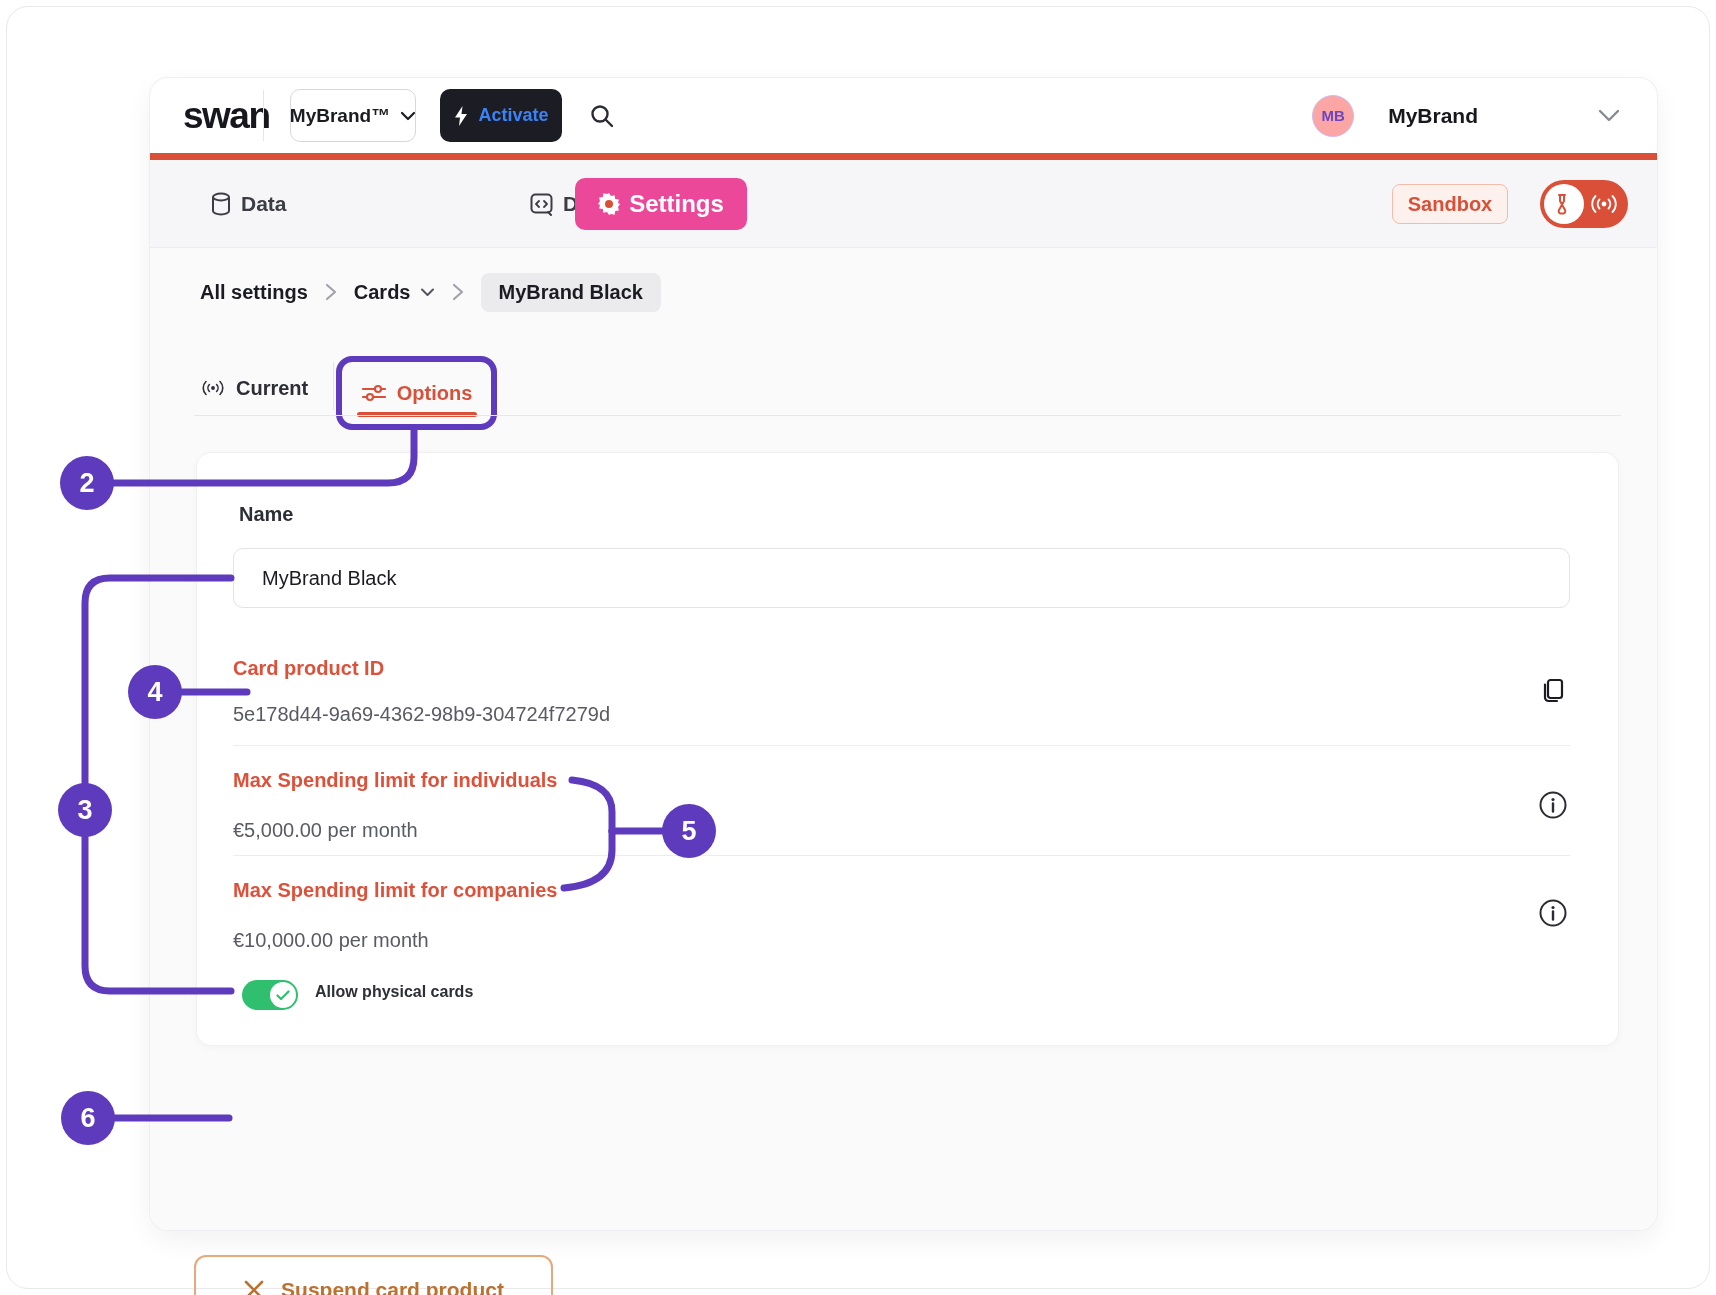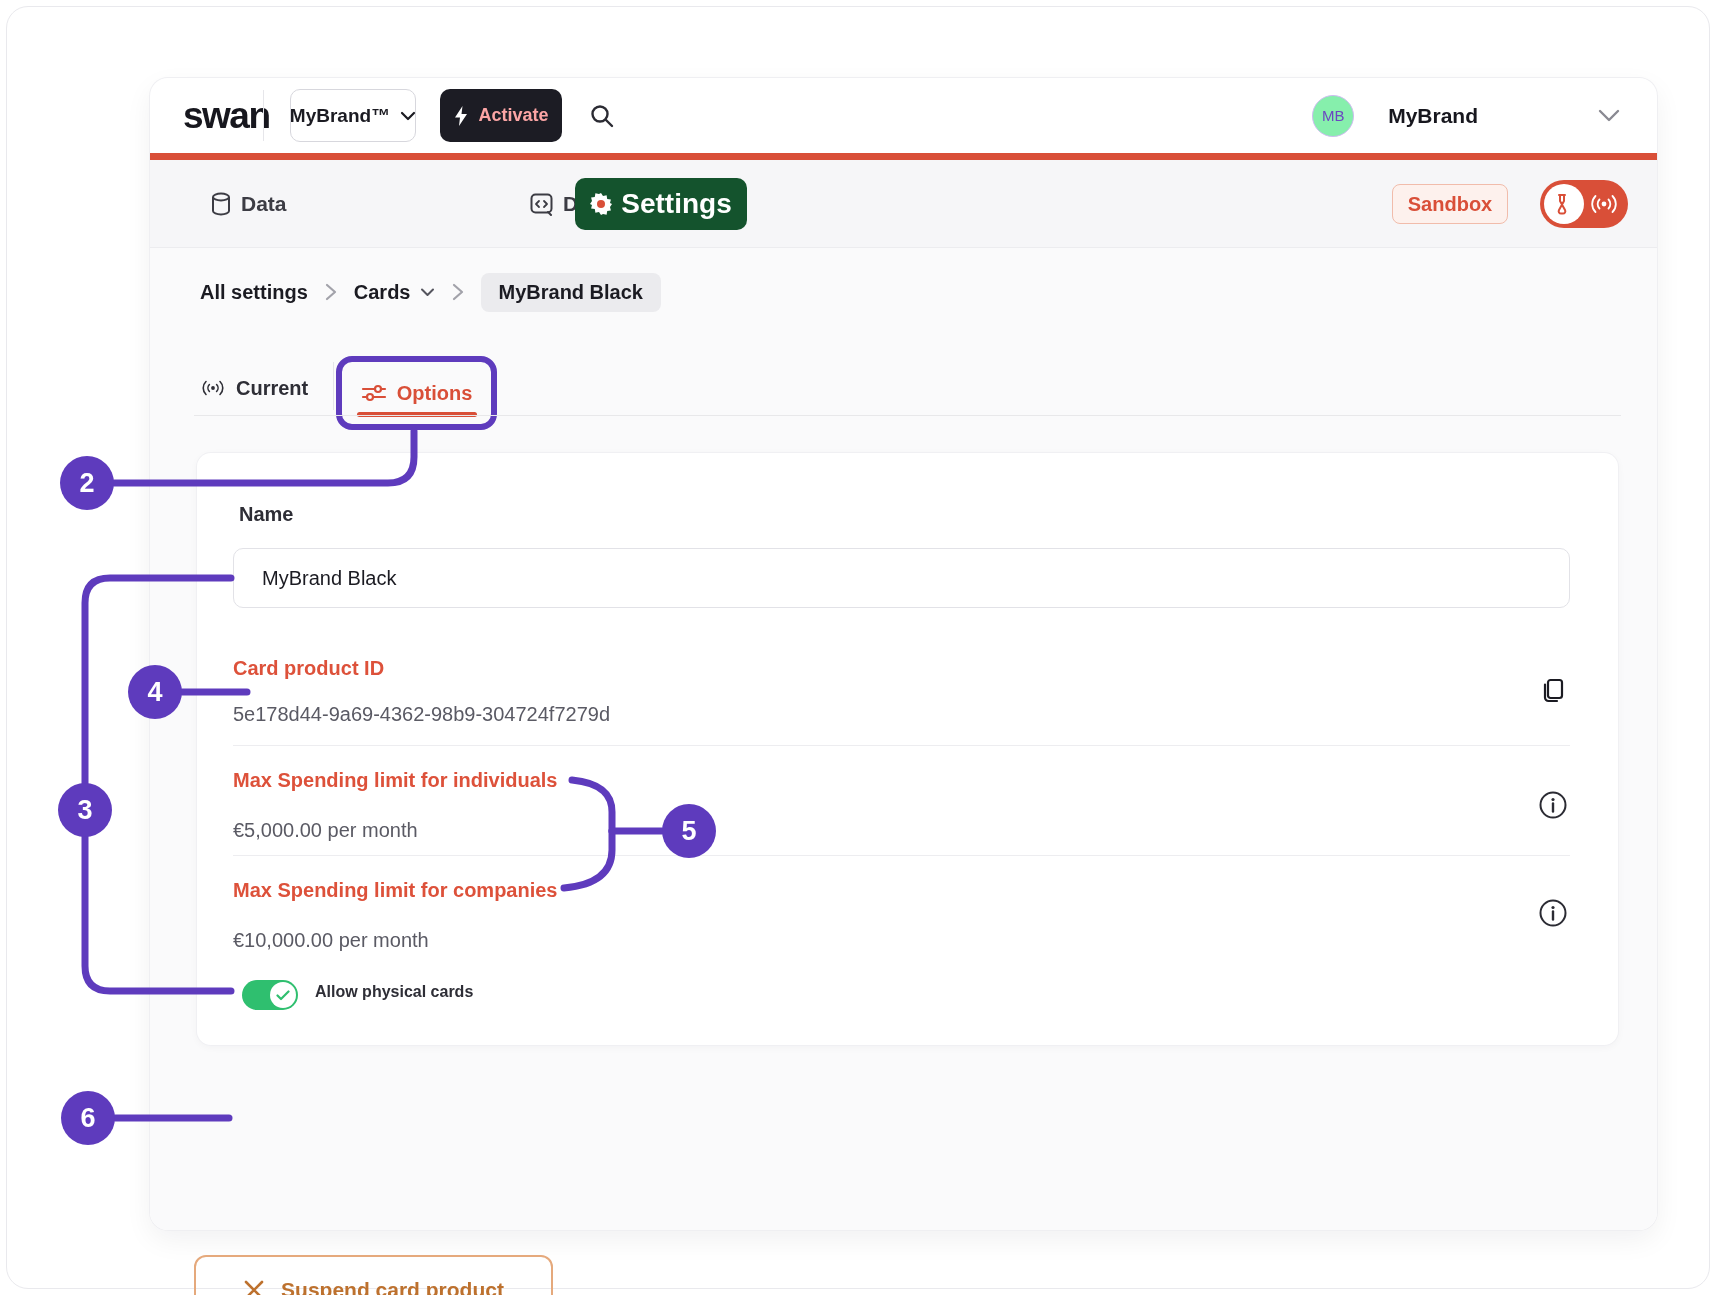--- a/index.html
+++ b/index.html
@@ -16,40 +16,40 @@
   
   .header { position:absolute; left:0; top:0; width:100%; height:75px; }
   .logo { position:absolute; left:33px; top:0; height:75px; display:flex; align-items:center;
           font-size:37px; font-weight:800; letter-spacing:-1.5px; color:#17171e; }
   .hdr-divider { position:absolute; left:113px; top:12px; width:1px; height:51px; background:#e6e6ea; }
   .brand-btn { position:absolute; left:140px; top:11px; width:126px; height:53px; border:1px solid #d7d7dd;
                border-radius:10px; background:#fff; display:flex; align-items:center; justify-content:center;
                gap:10px; font-size:19px; font-weight:700; color:#1b1b22; cursor:pointer; }
   .activate-btn { position:absolute; left:290px; top:11px; width:122px; height:53px; background:#1c1c24;
                   border-radius:10px; display:flex; align-items:center; justify-content:center; gap:9px;
-                  color:#fca5a5; font-size:18px; font-weight:700; cursor:pointer; }
+                  color:#3b82f6; font-size:18px; font-weight:700; cursor:pointer; }
   .search-btn { position:absolute; left:436px; top:22px; width:32px; height:32px; display:flex;
                 align-items:center; justify-content:center; cursor:pointer; }
   .account { position:absolute; right:25px; top:0; height:75px; display:flex; align-items:center; cursor:pointer; }
-  .avatar { width:42px; height:42px; border-radius:50%; background:#86efac; border:1px solid #cdbcf0;
-            display:flex; align-items:center; justify-content:center; font-size:15px; font-weight:400; color:#6b46c1; }
+  .avatar { width:42px; height:42px; border-radius:50%; background:#fca5a5; border:1px solid #cdbcf0;
+            display:flex; align-items:center; justify-content:center; font-size:15px; font-weight:700; color:#6b46c1; }
   .account-name { margin-left:34px; font-size:21px; font-weight:700; color:#17171e; }
   .account-chevron { margin-left:120px; margin-right:12px; }
 
   .red-line { position:absolute; left:0; top:75px; width:100%; height:7px; background:#d94f38; }
 
   
   .nav { position:absolute; left:0; top:82px; width:100%; height:88px; background:#f6f6f8;
          border-bottom:1px solid #ececef; }
   .nav-item { position:absolute; top:0; height:88px; display:flex; align-items:center; gap:9px;
               font-size:21px; font-weight:700; color:#3c3c44; cursor:pointer; }
   .nav-data { left:60px; } .nav-insights { left:200px; } .nav-developers { left:380px; }
-  .settings-pill { position:absolute; left:425px; top:18px; width:172px; height:52px; background:#14532d;
+  .settings-pill { position:absolute; left:425px; top:18px; width:172px; height:52px; background:#ec4899;
                    border-radius:10px; display:flex; align-items:center; justify-content:center; gap:9px;
-                   color:#fff; font-size:28px; font-weight:700; cursor:pointer; }
+                   color:#fff; font-size:24px; font-weight:700; cursor:pointer; }
   .sandbox-badge { position:absolute; left:1242px; top:24px; width:116px; height:40px; background:#fdf1ed;
                    border:1px solid #f1bcab; border-radius:8px; display:flex; align-items:center;
                    justify-content:center; font-size:20px; font-weight:600; color:#d94f38; }
   .env-pill { position:absolute; left:1390px; top:20px; width:88px; height:48px; background:#d94f38;
               border-radius:24px; display:flex; align-items:center; cursor:pointer; }
   .env-knob { width:40px; height:40px; margin-left:4px; background:#fff; border-radius:50%;
               display:flex; align-items:center; justify-content:center; }
   .env-signal { margin-left:5px; }
 
   

